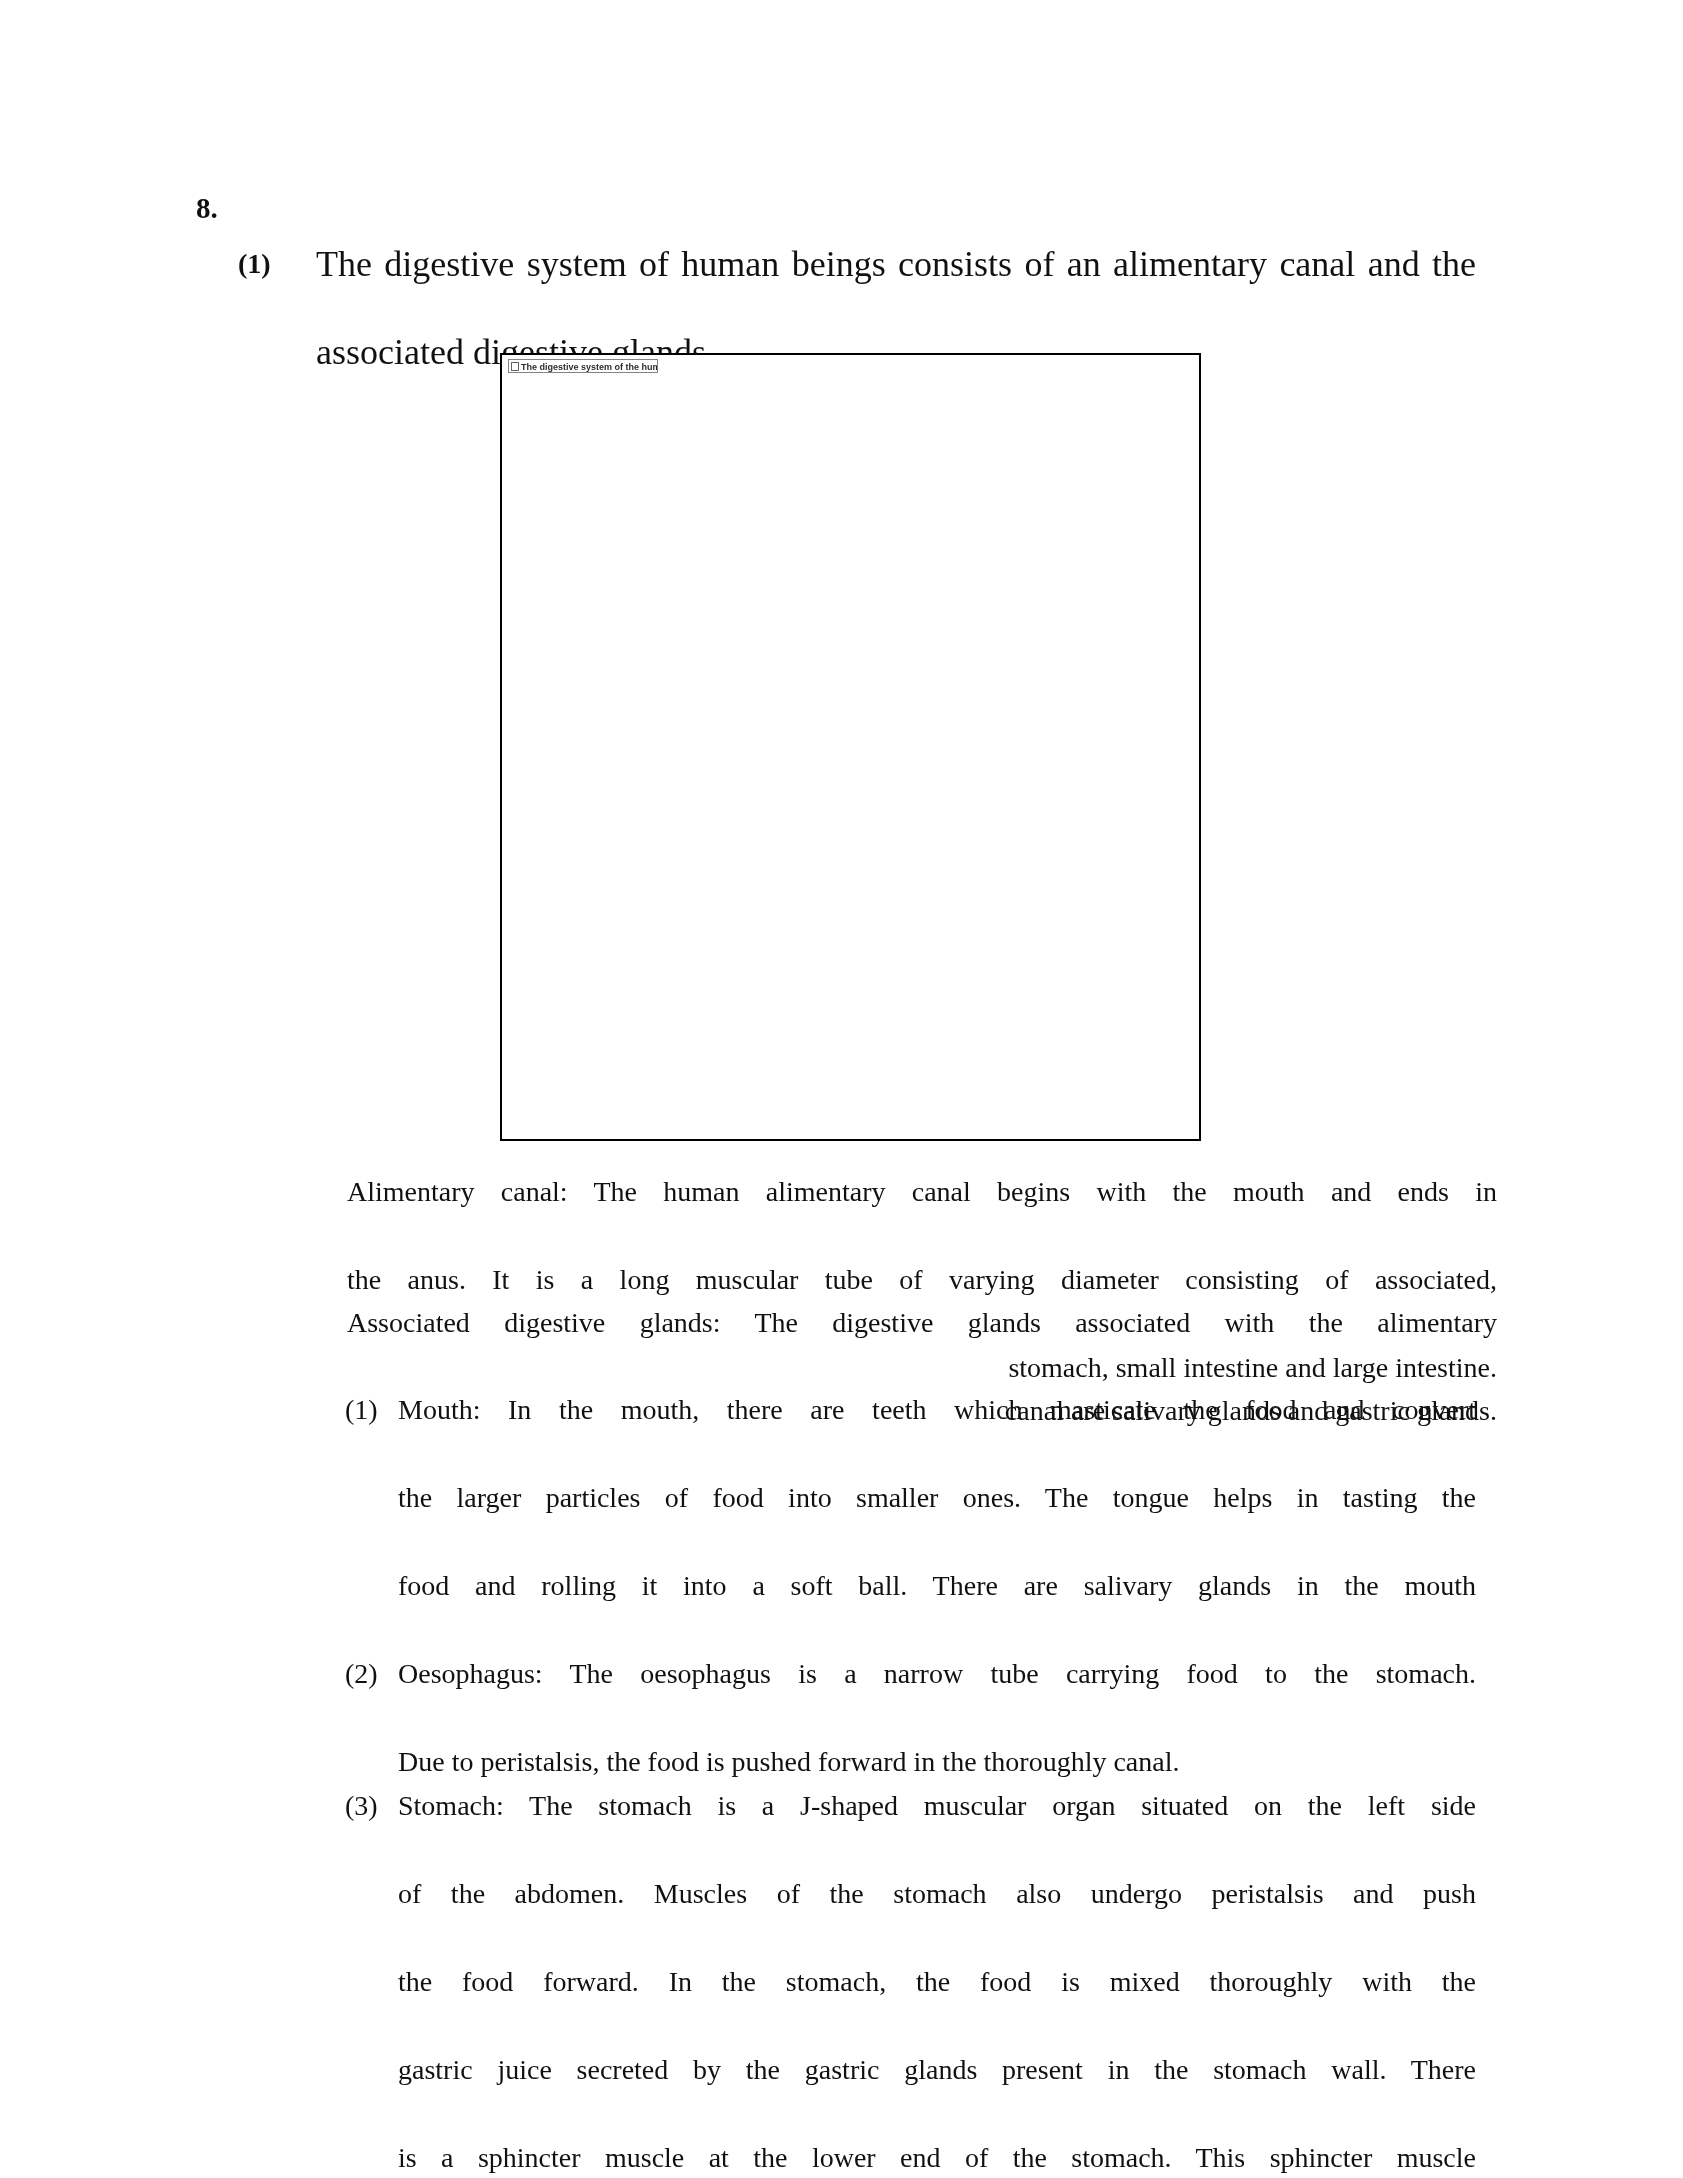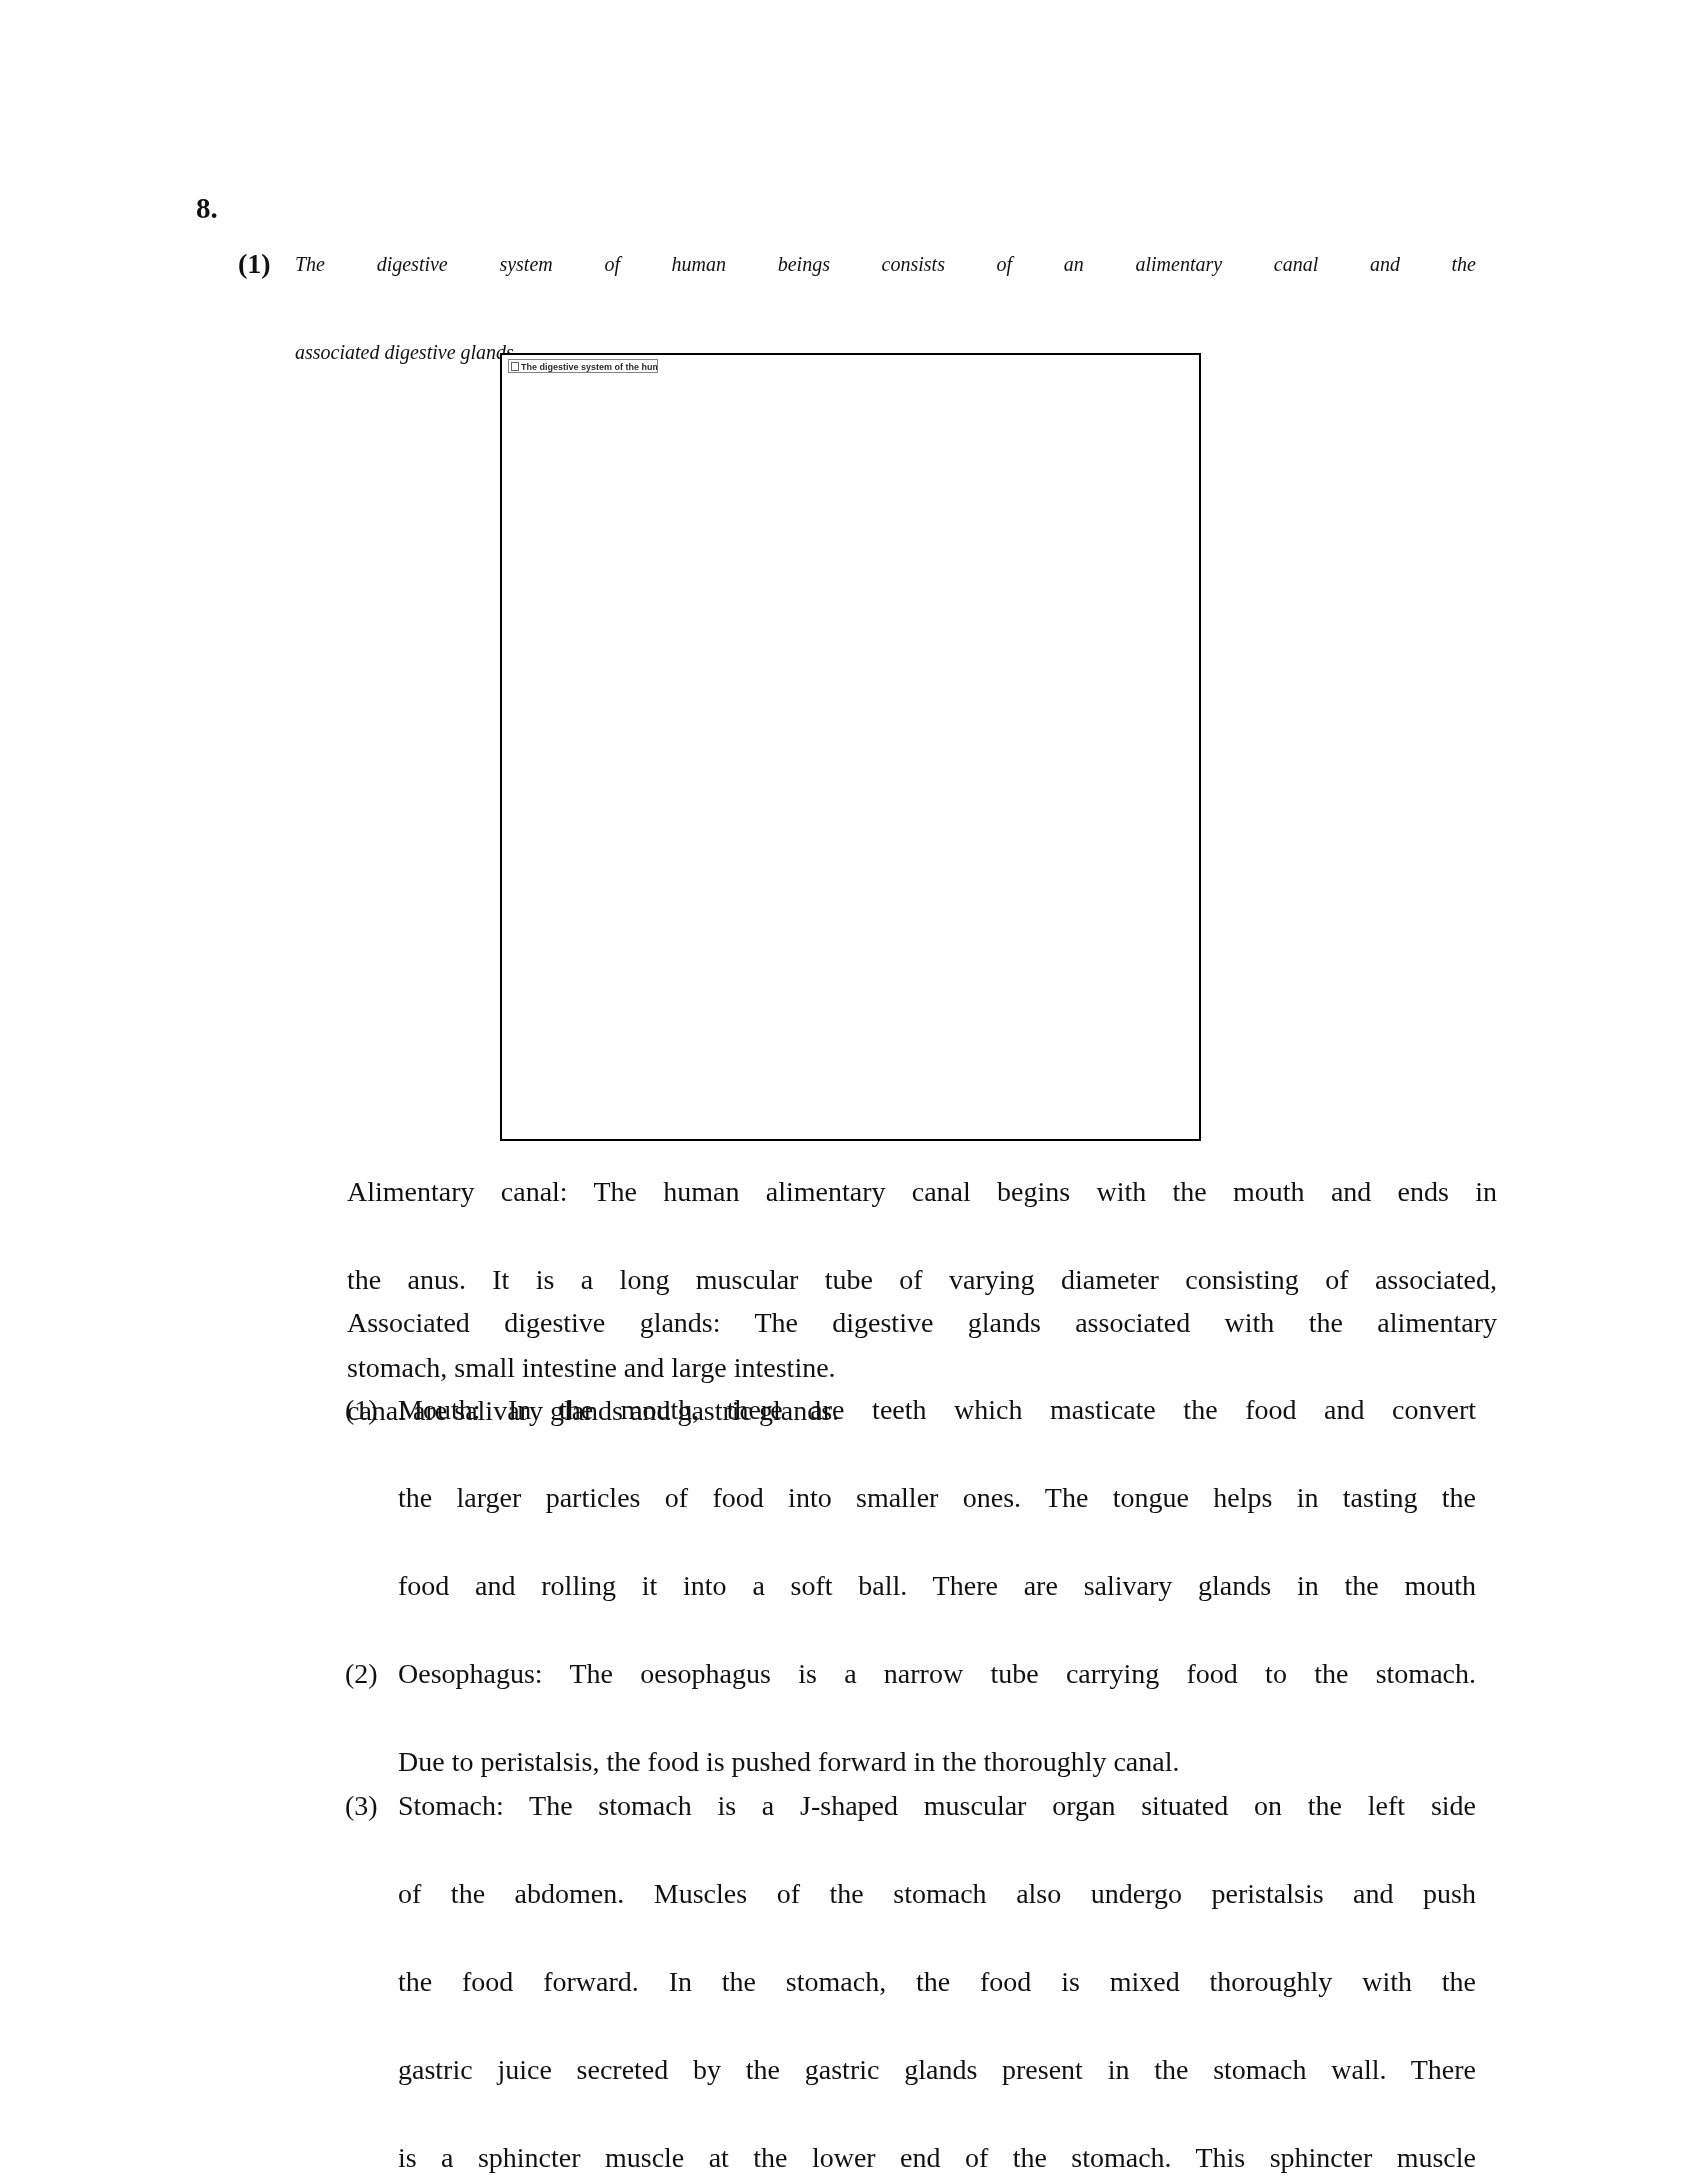--- a/index.html
+++ b/index.html
@@ -46,26 +46,25 @@
   }
   .top-item .marker {
     position: absolute;
     left: 0px;
     top: 0px;
     font-size: 28px;
     font-weight: bold;
     line-height: 44px;
   }
   .top-item .body {
-    margin-left: 57px;
-    font-size: 20px;
-    line-height: 44px;
-    text-align: justify;
-    text-justify: inter-word;
-    font-style: italic;
+    margin-left: 78px;
+    font-size: 36px;
+    line-height: 44px;
+    text-align: justify;
+    text-justify: inter-word;
   }
   .top-item .body .lastline {
     text-align: left;
   }
 
   
   .figure-box {
     position: absolute;
     left: 500px;
     top: 353px;
@@ -109,21 +108,21 @@
   .para {
     position: absolute;
     left: 325px;
     width: 1150px;
     font-size: 28px;
     line-height: 44px;
     text-align: justify;
     text-justify: inter-word;
     margin-left: 22px;
   }
-  .para .lastline { text-align: left; }
+  .para .lastline { text-align: right; }
 
   #para-alimentary { top: 1170px; }
   #para-glands { top: 1301px; }
 
   
   .sub-list {
     position: absolute;
     left: 345px;
     top: 1388px;
     width: 1131px;

